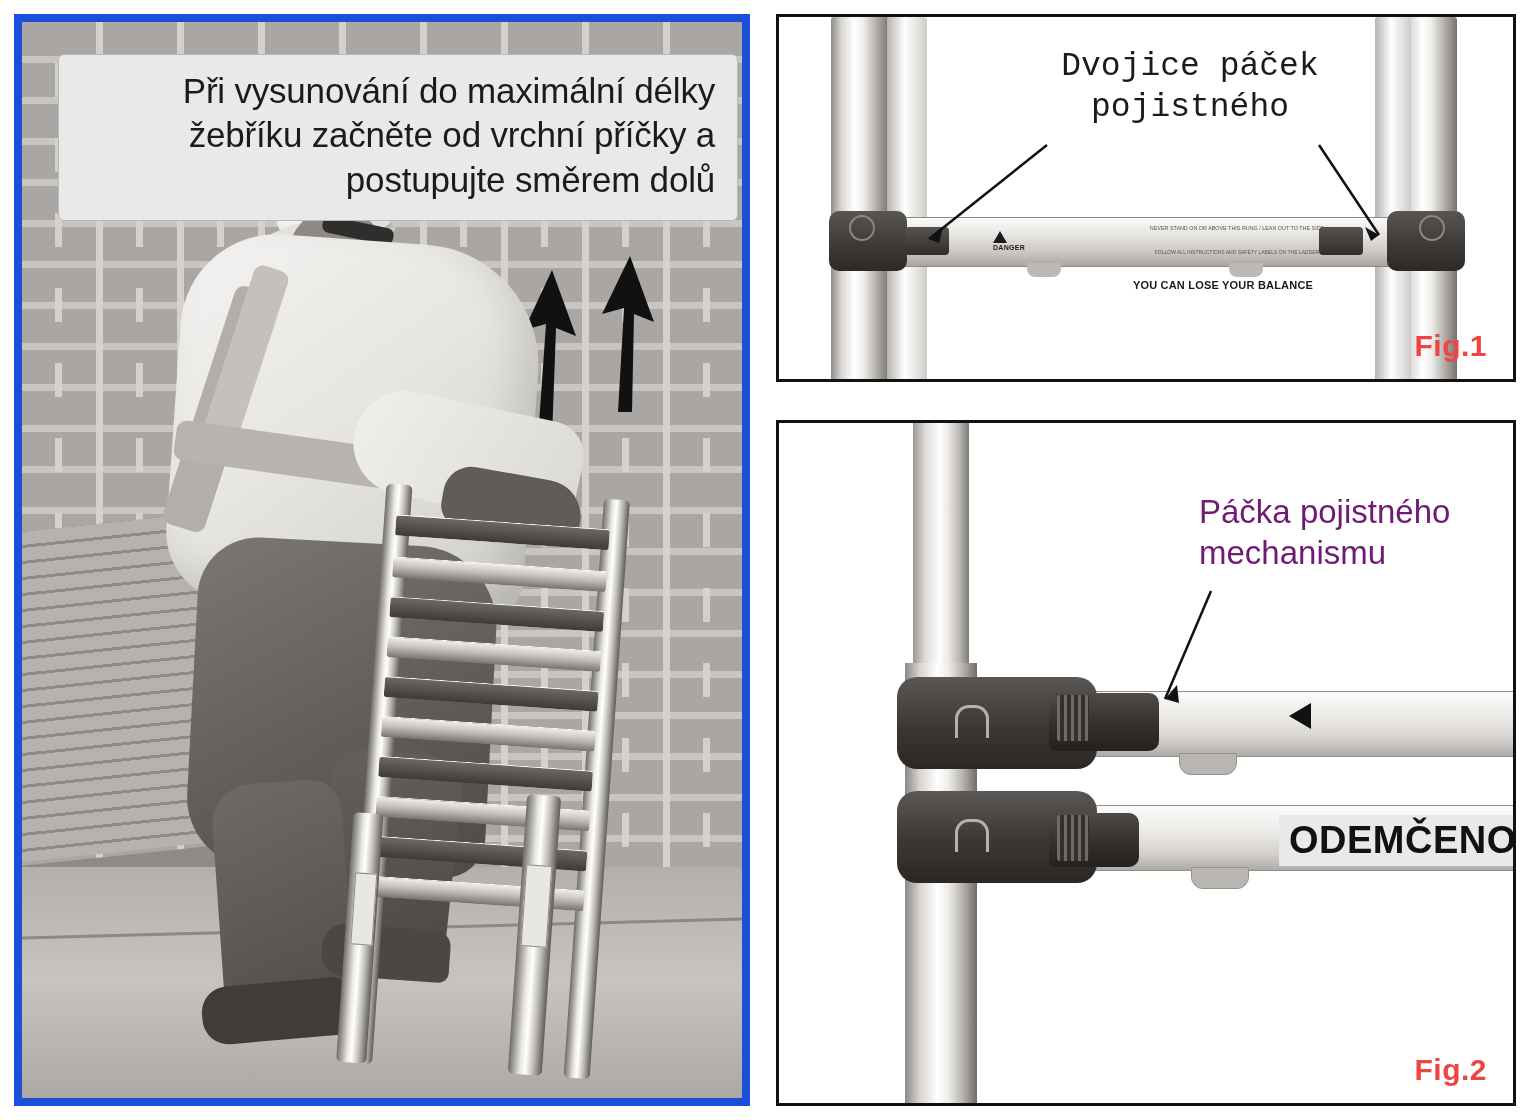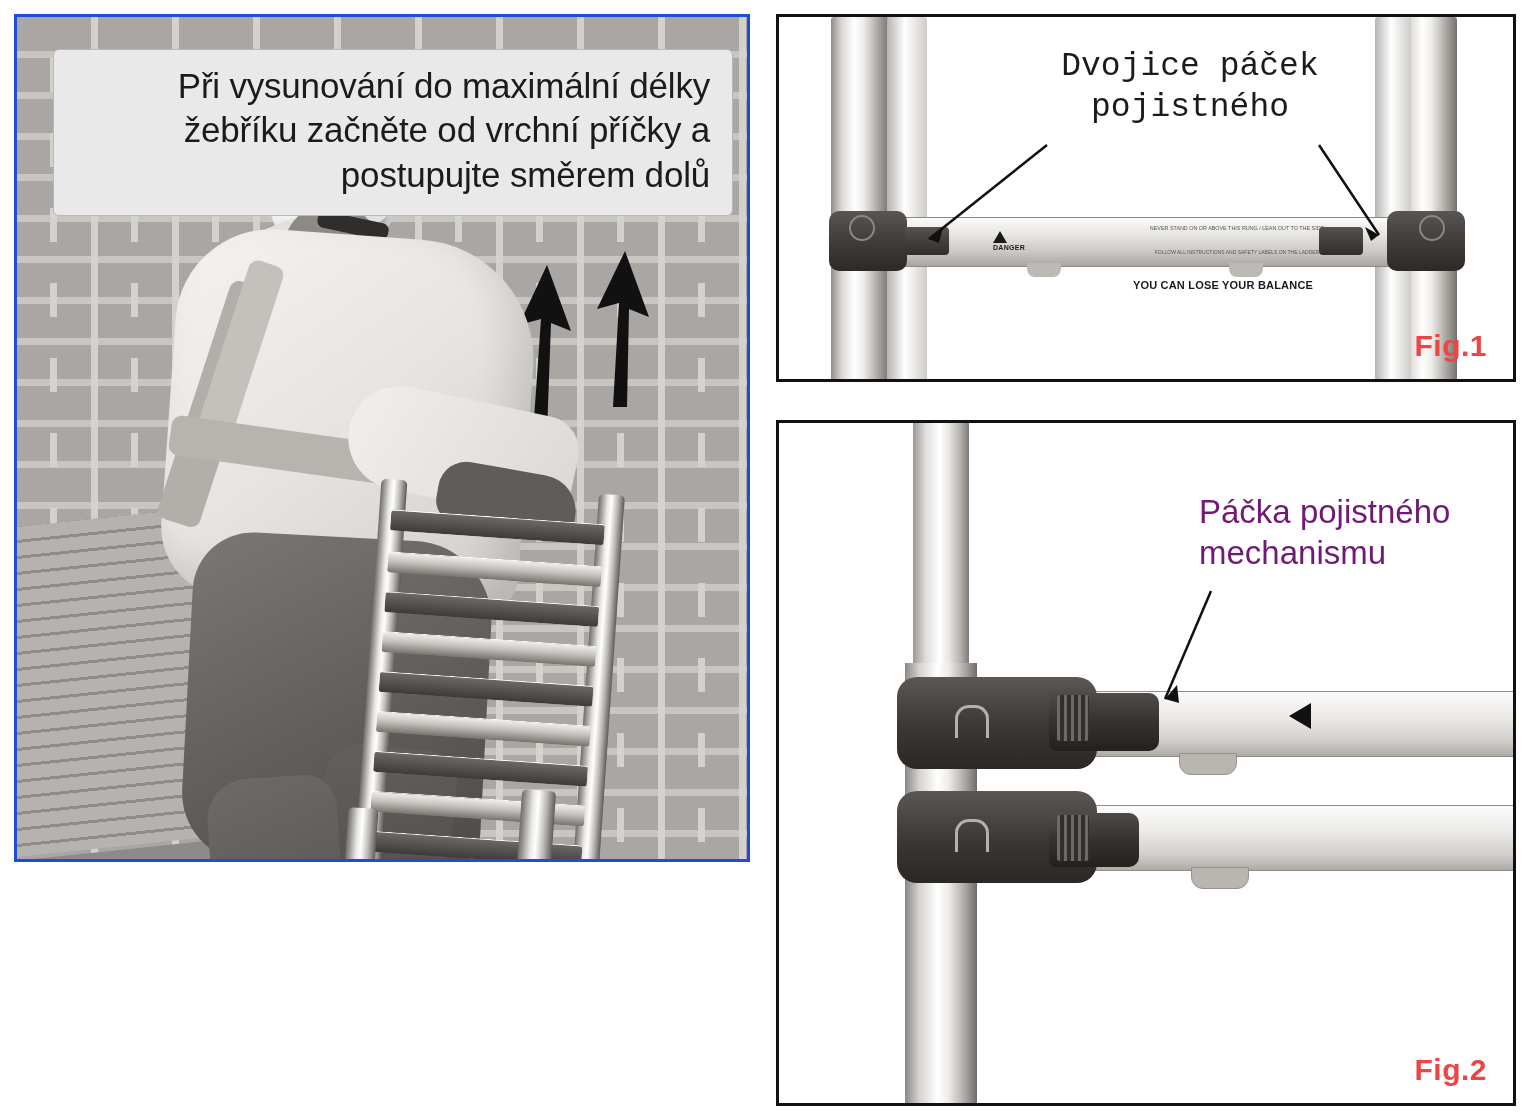--- a/index.html
+++ b/index.html
@@ -21,22 +21,22 @@
     width: 1530px;
     height: 1120px;
   }
 
   
   .panel-left {
     position: absolute;
     left: 14px;
     top: 14px;
     width: 736px;
-    height: 848px;
-    border: 3px solid #1d4ed8;
+    height: 1092px;
+    border: 8px solid #1d4ed8;
     box-sizing: border-box;
     overflow: hidden;
     background: #d946ef;
   }
   
   .wall {
     position: absolute;
     left: 0; top: 0;
     width: 100%;
     height: 845px;
@@ -687,20 +687,23 @@
     <div class="f2-bar bot"></div>
     <div class="f2-body lower"></div>
     <div class="f2-arc" style="left:176px; top:396px;"></div>
     <div class="f2-lever bot"></div>
     <div class="f2-ridges" style="left:278px; top:392px;"></div>
     <div class="f2-foot" style="left:412px; top:444px;"></div>
 
     <div class="f2-label-box f2-lock-label">
       <div class="f2-arrow-left"></div>
     </div>
+    <div class="f2-label-box f2-unlock-label">
+      <span>ODEMČENO</span>
+    </div>
 
     <div class="f2-text">Páčka pojistného mechanismu</div>
 
     <svg style="position:absolute; left:0; top:0;" width="740" height="686">
       <path d="M432 168 L386 276" stroke="#111" stroke-width="2.5" fill="none"></path>
       <path d="M386 276 L398 262 L400 280 Z" fill="#111"></path>
     </svg>
 
     <div class="fig-label">Fig.2</div>
   </div>

